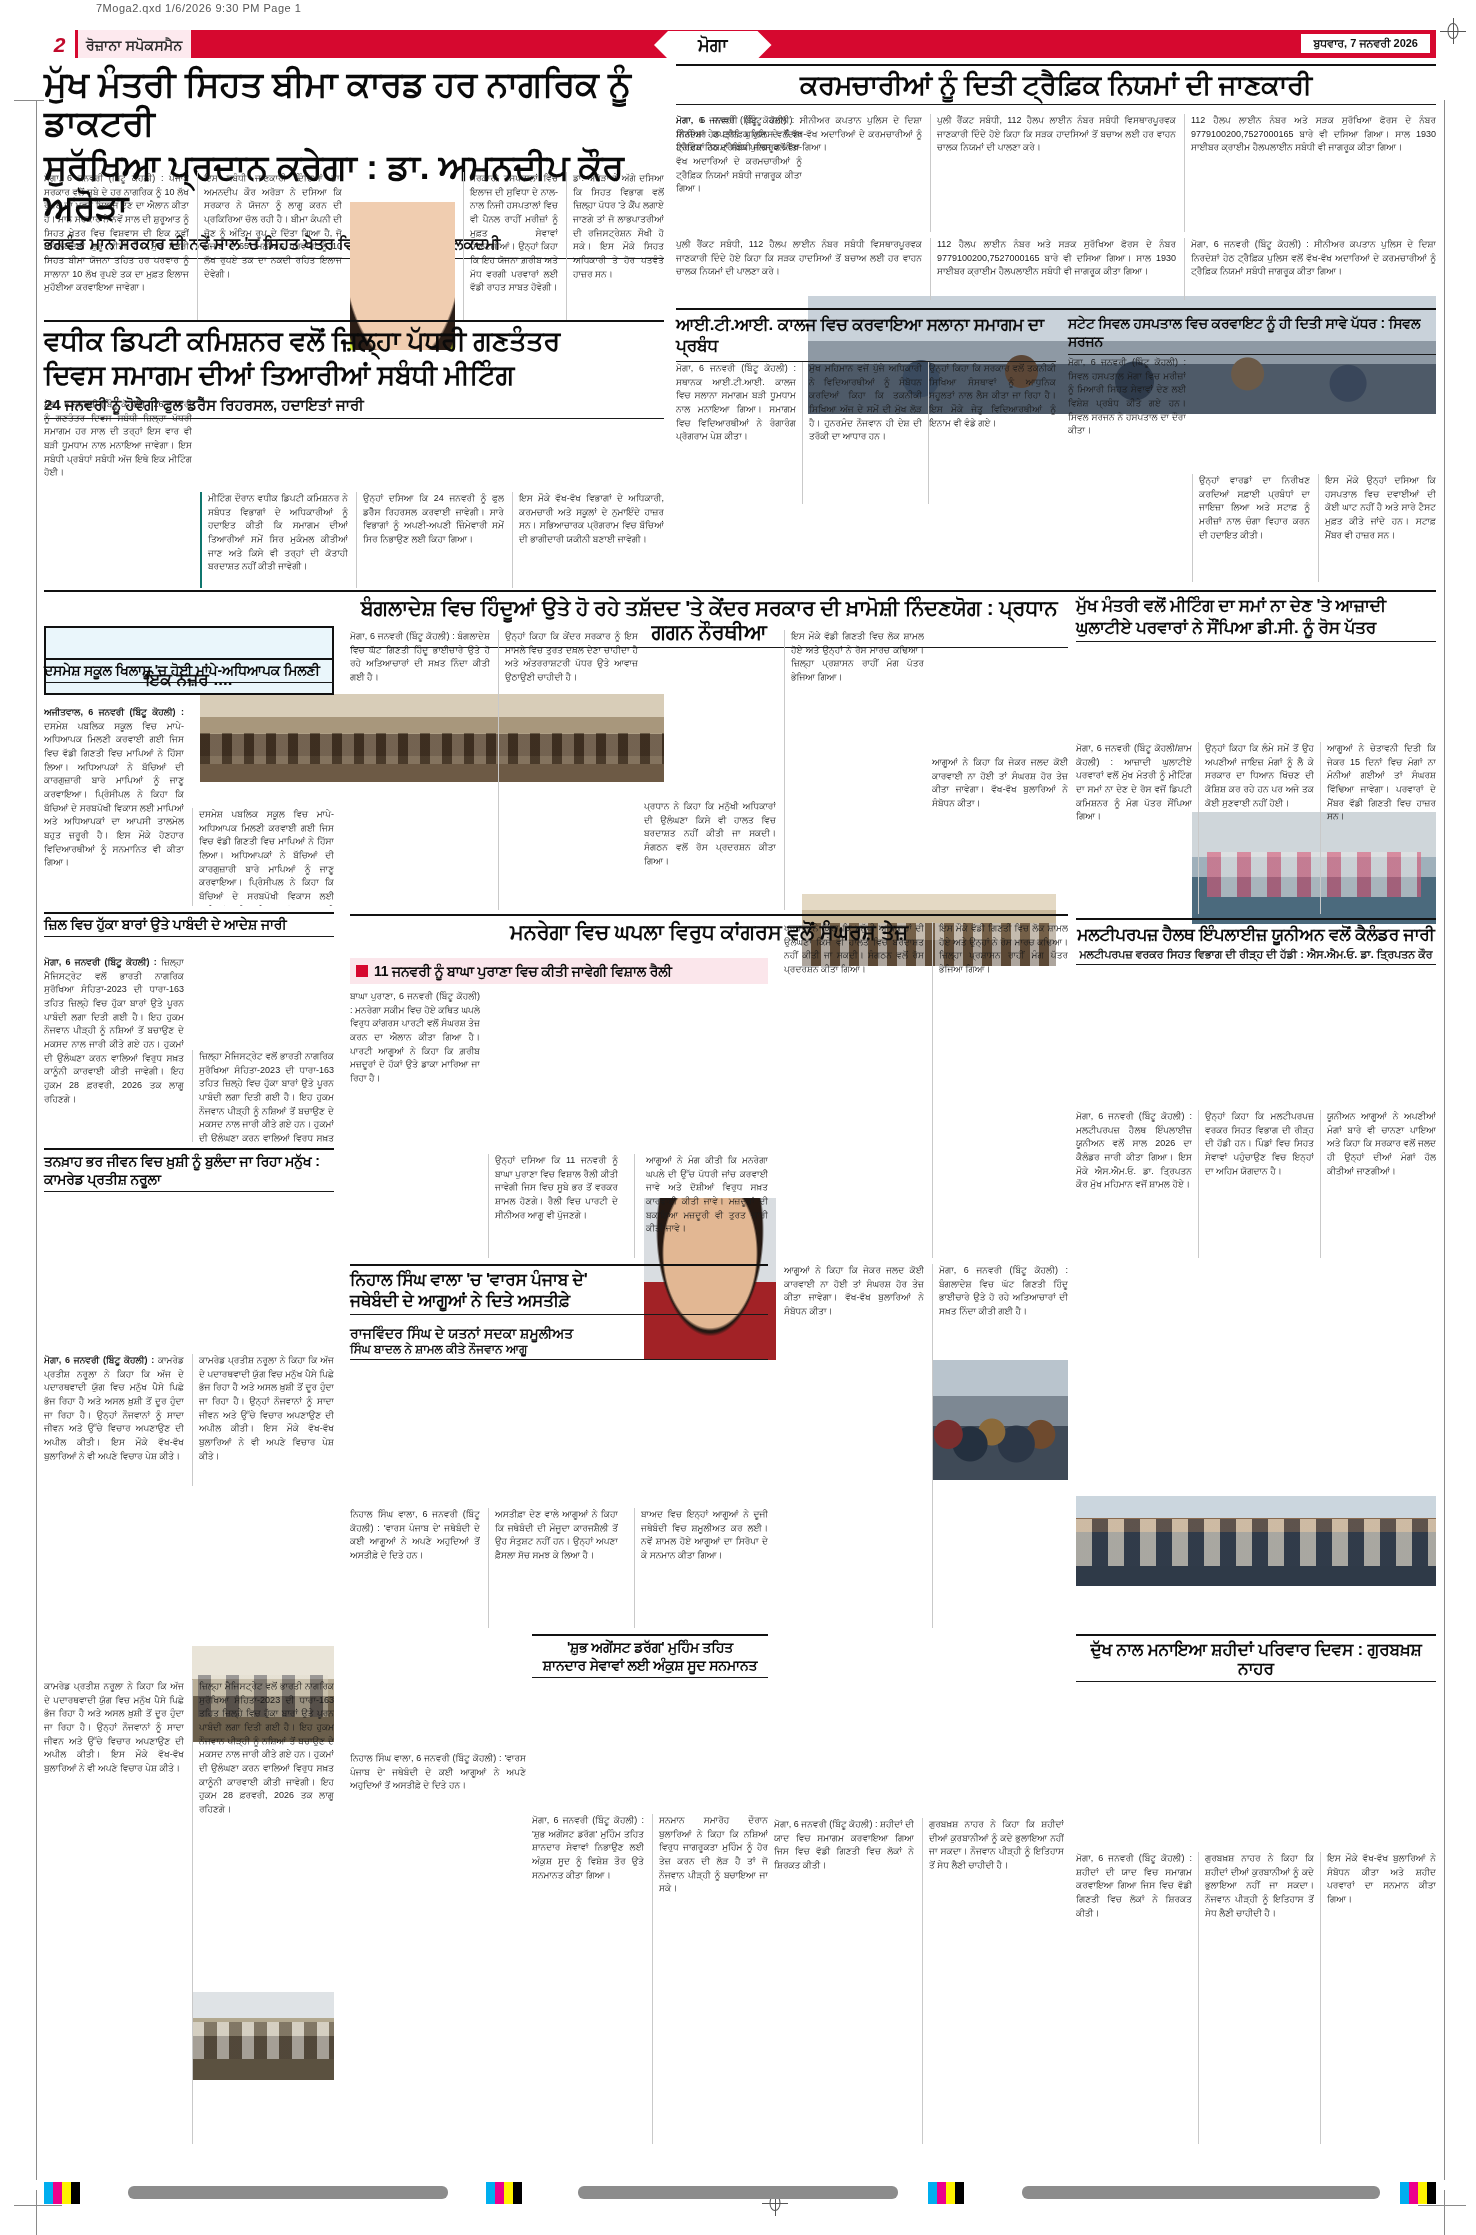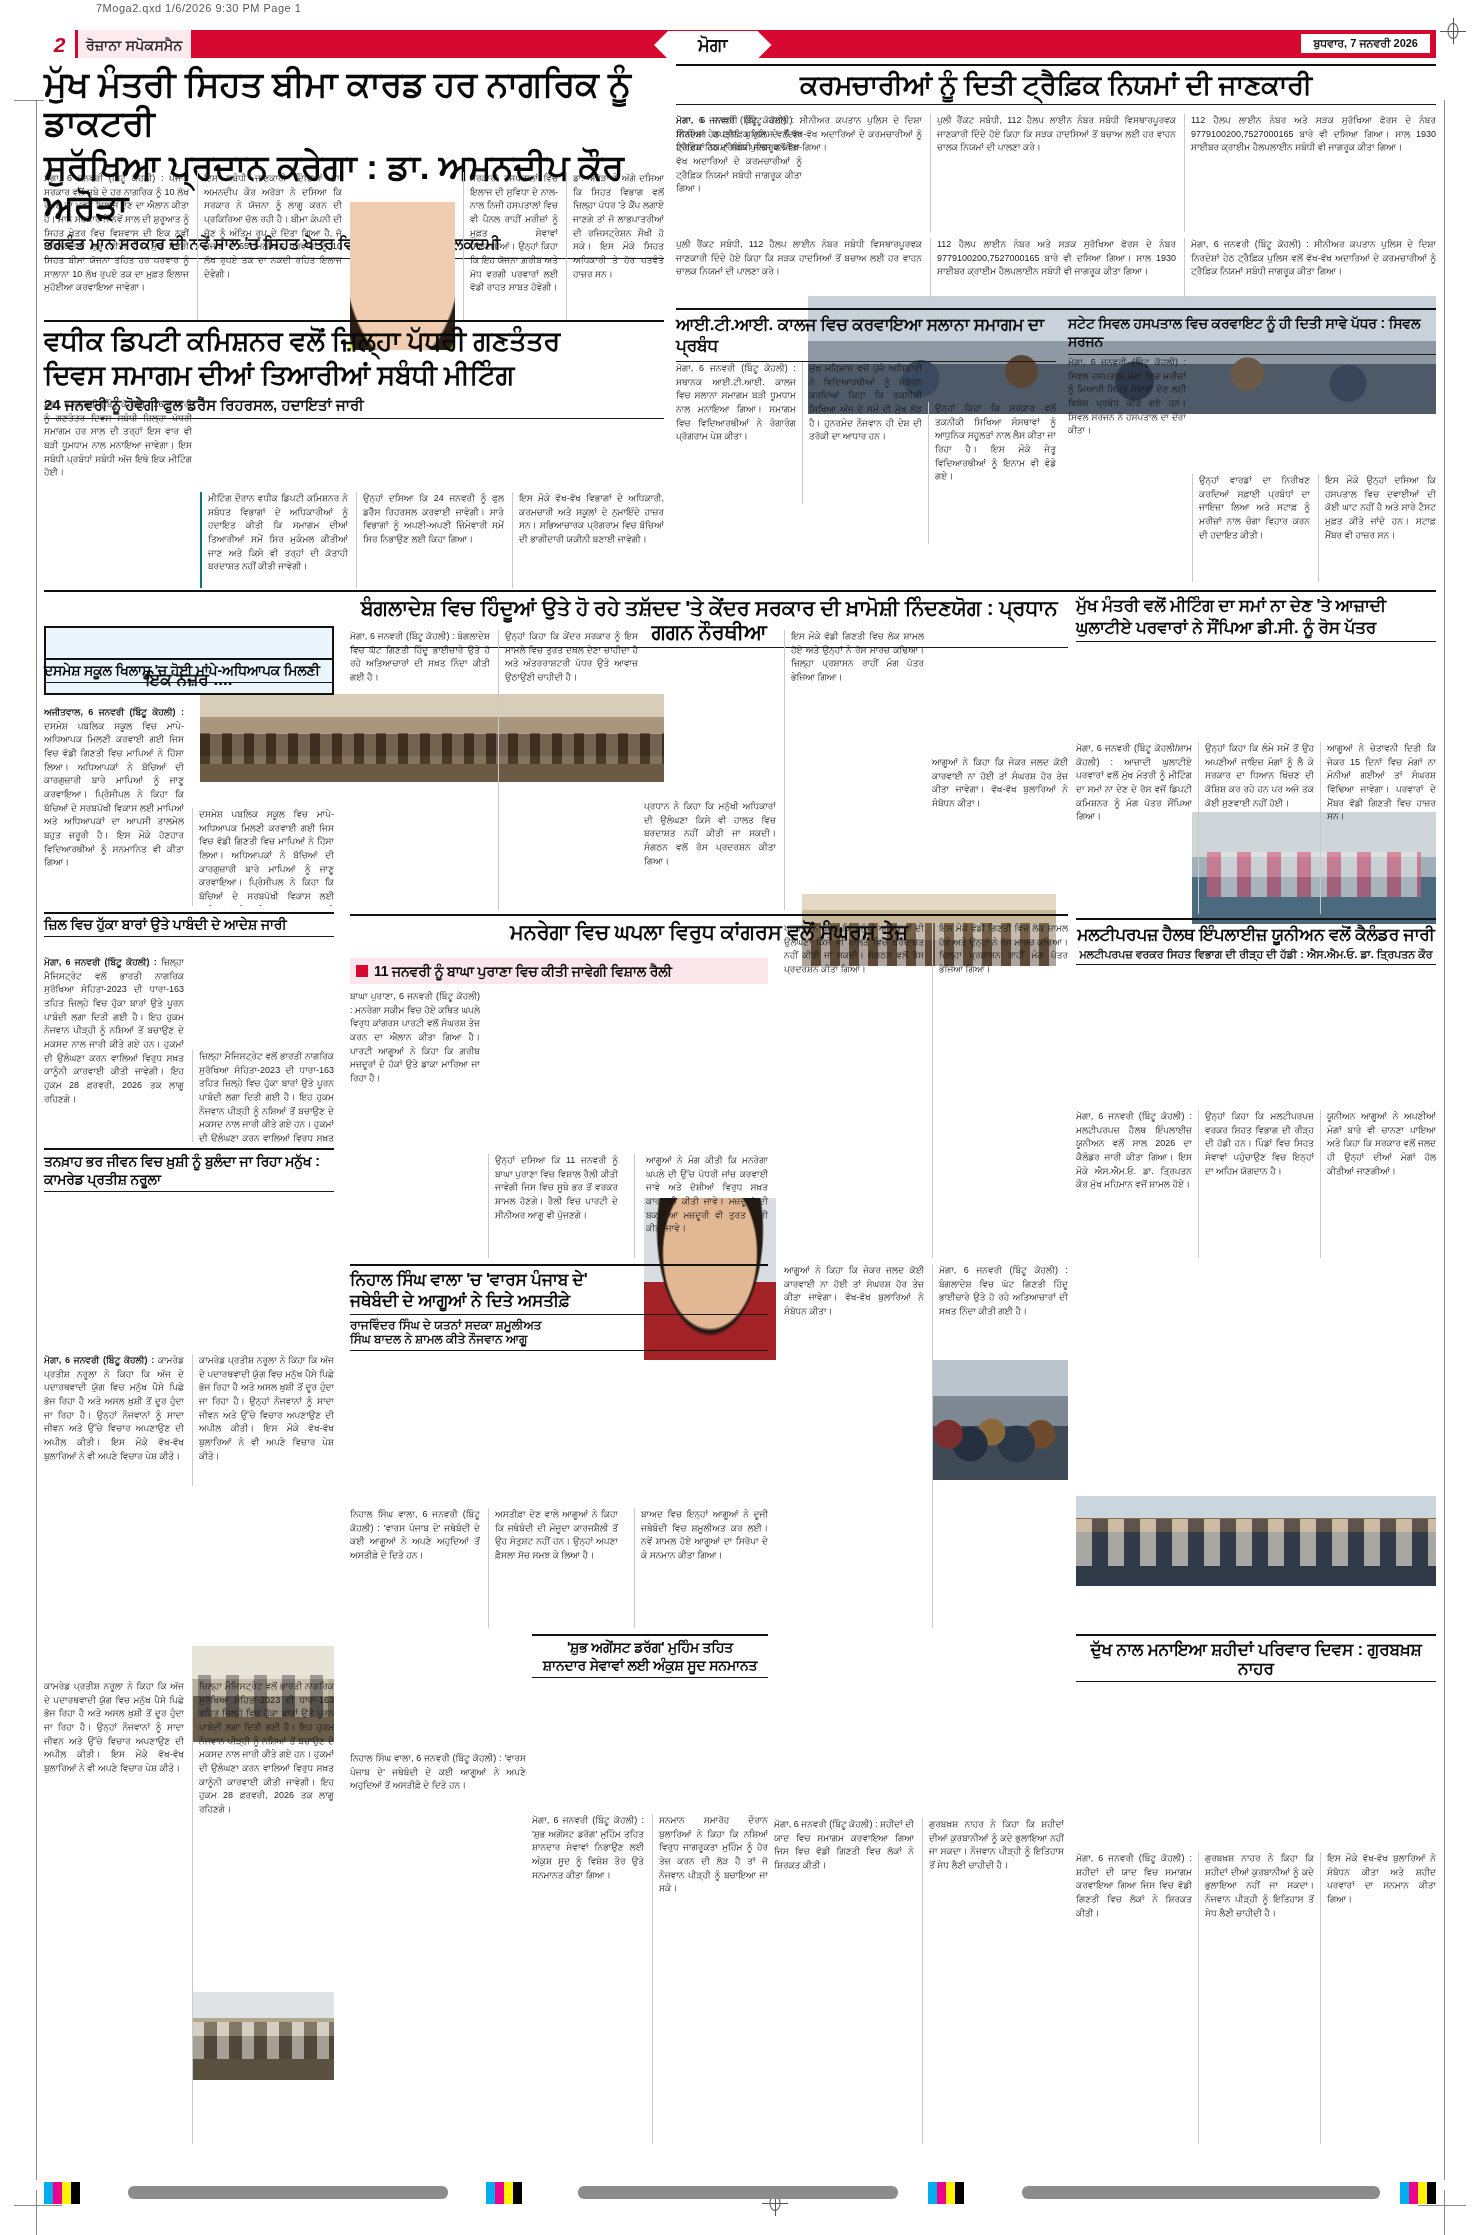--- a/index.html
+++ b/index.html
@@ -260,21 +260,21 @@
   <div class="blk body-col" style="left:156px; top:462px; width:148px; height:96px; border-left:2px solid #0f766e; padding-left:6px;">ਮੀਟਿੰਗ ਦੌਰਾਨ ਵਧੀਕ ਡਿਪਟੀ ਕਮਿਸ਼ਨਰ ਨੇ ਸਬੰਧਤ ਵਿਭਾਗਾਂ ਦੇ ਅਧਿਕਾਰੀਆਂ ਨੂੰ ਹਦਾਇਤ ਕੀਤੀ ਕਿ ਸਮਾਗਮ ਦੀਆਂ ਤਿਆਰੀਆਂ ਸਮੇਂ ਸਿਰ ਮੁਕੰਮਲ ਕੀਤੀਆਂ ਜਾਣ ਅਤੇ ਕਿਸੇ ਵੀ ਤਰ੍ਹਾਂ ਦੀ ਕੋਤਾਹੀ ਬਰਦਾਸ਼ਤ ਨਹੀਂ ਕੀਤੀ ਜਾਵੇਗੀ।</div>
   <div class="blk body-col" style="left:312px; top:462px; width:148px; height:96px; border-left:1px solid #c9c9c9; padding-left:6px;">ਉਨ੍ਹਾਂ ਦਸਿਆ ਕਿ 24 ਜਨਵਰੀ ਨੂੰ ਫੁਲ ਡਰੈੱਸ ਰਿਹਰਸਲ ਕਰਵਾਈ ਜਾਵੇਗੀ। ਸਾਰੇ ਵਿਭਾਗਾਂ ਨੂੰ ਅਪਣੀ-ਅਪਣੀ ਜ਼ਿੰਮੇਵਾਰੀ ਸਮੇਂ ਸਿਰ ਨਿਭਾਉਣ ਲਈ ਕਿਹਾ ਗਿਆ।</div>
   <div class="blk body-col" style="left:468px; top:462px; width:152px; height:96px; border-left:1px solid #c9c9c9; padding-left:6px;">ਇਸ ਮੌਕੇ ਵੱਖ-ਵੱਖ ਵਿਭਾਗਾਂ ਦੇ ਅਧਿਕਾਰੀ, ਕਰਮਚਾਰੀ ਅਤੇ ਸਕੂਲਾਂ ਦੇ ਨੁਮਾਇੰਦੇ ਹਾਜ਼ਰ ਸਨ। ਸਭਿਆਚਾਰਕ ਪ੍ਰੋਗਰਾਮ ਵਿਚ ਬੱਚਿਆਂ ਦੀ ਭਾਗੀਦਾਰੀ ਯਕੀਨੀ ਬਣਾਈ ਜਾਵੇਗੀ।</div>
 
   <div class="blk" style="left:632px; top:284px; width:380px;">
     <div class="hl hl-m" style="line-height:1.25;">ਆਈ.ਟੀ.ਆਈ. ਕਾਲਜ ਵਿਚ ਕਰਵਾਇਆ ਸਲਾਨਾ ਸਮਾਗਮ ਦਾ ਪ੍ਰਬੰਧ</div>
     <div class="rule" style="margin-top:4px;"></div>
   </div>
   <div class="blk body-col" style="left:632px; top:332px; width:120px; height:220px;">ਮੋਗਾ, 6 ਜਨਵਰੀ (ਬਿੰਟੂ ਕੋਹਲੀ) : ਸਥਾਨਕ ਆਈ.ਟੀ.ਆਈ. ਕਾਲਜ ਵਿਚ ਸਲਾਨਾ ਸਮਾਗਮ ਬੜੀ ਧੂਮਧਾਮ ਨਾਲ ਮਨਾਇਆ ਗਿਆ। ਸਮਾਗਮ ਵਿਚ ਵਿਦਿਆਰਥੀਆਂ ਨੇ ਰੰਗਾਰੰਗ ਪ੍ਰੋਗਰਾਮ ਪੇਸ਼ ਕੀਤਾ।</div>
   <div class="blk body-col" style="left:758px; top:332px; width:120px; height:142px; border-left:1px solid #c9c9c9; padding-left:6px;">ਮੁੱਖ ਮਹਿਮਾਨ ਵਜੋਂ ਪੁੱਜੇ ਅਧਿਕਾਰੀ ਨੇ ਵਿਦਿਆਰਥੀਆਂ ਨੂੰ ਸੰਬੋਧਨ ਕਰਦਿਆਂ ਕਿਹਾ ਕਿ ਤਕਨੀਕੀ ਸਿਖਿਆ ਅੱਜ ਦੇ ਸਮੇਂ ਦੀ ਮੁੱਖ ਲੋੜ ਹੈ। ਹੁਨਰਮੰਦ ਨੌਜਵਾਨ ਹੀ ਦੇਸ਼ ਦੀ ਤਰੱਕੀ ਦਾ ਆਧਾਰ ਹਨ।</div>
-  <div class="blk body-col" style="left:884px; top:332px; width:128px; height:142px; border-left:1px solid #c9c9c9; padding-left:6px;margin-top:40px;">ਉਨ੍ਹਾਂ ਕਿਹਾ ਕਿ ਸਰਕਾਰ ਵਲੋਂ ਤਕਨੀਕੀ ਸਿਖਿਆ ਸੰਸਥਾਵਾਂ ਨੂੰ ਆਧੁਨਿਕ ਸਹੂਲਤਾਂ ਨਾਲ ਲੈਸ ਕੀਤਾ ਜਾ ਰਿਹਾ ਹੈ। ਇਸ ਮੌਕੇ ਜੇਤੂ ਵਿਦਿਆਰਥੀਆਂ ਨੂੰ ਇਨਾਮ ਵੀ ਵੰਡੇ ਗਏ।</div>
+  <div class="blk body-col" style="left:884px; top:332px; width:128px; height:142px; border-left:1px solid #c9c9c9; ">ਉਨ੍ਹਾਂ ਕਿਹਾ ਕਿ ਸਰਕਾਰ ਵਲੋਂ ਤਕਨੀਕੀ ਸਿਖਿਆ ਸੰਸਥਾਵਾਂ ਨੂੰ ਆਧੁਨਿਕ ਸਹੂਲਤਾਂ ਨਾਲ ਲੈਸ ਕੀਤਾ ਜਾ ਰਿਹਾ ਹੈ। ਇਸ ਮੌਕੇ ਜੇਤੂ ਵਿਦਿਆਰਥੀਆਂ ਨੂੰ ਇਨਾਮ ਵੀ ਵੰਡੇ ਗਏ।</div>
   <div class="blk photo ph-sangat" style="left:758px; top:480px; width:254px; height:72px;"></div>
 
   <div class="blk" style="left:1024px; top:284px; width:368px;">
     <div class="hl hl-s" style="line-height:1.3;">ਸਟੇਟ ਸਿਵਲ ਹਸਪਤਾਲ ਵਿਚ ਕਰਵਾਇਟ ਨੂੰ ਹੀ ਦਿਤੀ ਸਾਵੇ ਪੱਧਰ : ਸਿਵਲ ਸਰਜਨ</div>
     <div class="rule" style="margin-top:4px;"></div>
   </div>
   <div class="blk body-col" style="left:1024px; top:326px; width:118px; height:226px;">ਮੋਗਾ, 6 ਜਨਵਰੀ (ਬਿੰਟੂ ਕੋਹਲੀ) : ਸਿਵਲ ਹਸਪਤਾਲ ਮੋਗਾ ਵਿਚ ਮਰੀਜ਼ਾਂ ਨੂੰ ਮਿਆਰੀ ਸਿਹਤ ਸੇਵਾਵਾਂ ਦੇਣ ਲਈ ਵਿਸ਼ੇਸ਼ ਪ੍ਰਬੰਧ ਕੀਤੇ ਗਏ ਹਨ। ਸਿਵਲ ਸਰਜਨ ਨੇ ਹਸਪਤਾਲ ਦਾ ਦੌਰਾ ਕੀਤਾ।</div>
   <div class="blk photo ph-ward" style="left:1148px; top:326px; width:244px; height:112px;"></div>
   <div class="blk body-col" style="left:1148px; top:444px; width:118px; height:108px; border-left:1px solid #c9c9c9; padding-left:6px;">ਉਨ੍ਹਾਂ ਵਾਰਡਾਂ ਦਾ ਨਿਰੀਖਣ ਕਰਦਿਆਂ ਸਫ਼ਾਈ ਪ੍ਰਬੰਧਾਂ ਦਾ ਜਾਇਜ਼ਾ ਲਿਆ ਅਤੇ ਸਟਾਫ਼ ਨੂੰ ਮਰੀਜ਼ਾਂ ਨਾਲ ਚੰਗਾ ਵਿਹਾਰ ਕਰਨ ਦੀ ਹਦਾਇਤ ਕੀਤੀ।</div>
   <div class="blk body-col" style="left:1274px; top:444px; width:118px; height:108px; border-left:1px solid #c9c9c9; padding-left:6px;">ਇਸ ਮੌਕੇ ਉਨ੍ਹਾਂ ਦਸਿਆ ਕਿ ਹਸਪਤਾਲ ਵਿਚ ਦਵਾਈਆਂ ਦੀ ਕੋਈ ਘਾਟ ਨਹੀਂ ਹੈ ਅਤੇ ਸਾਰੇ ਟੈਸਟ ਮੁਫ਼ਤ ਕੀਤੇ ਜਾਂਦੇ ਹਨ। ਸਟਾਫ਼ ਮੈਂਬਰ ਵੀ ਹਾਜ਼ਰ ਸਨ।</div>
@@ -366,21 +366,21 @@
 
   <div class="blk body-col" style="left:1032px; top:1080px; width:116px; height:148px;">ਮੋਗਾ, 6 ਜਨਵਰੀ (ਬਿੰਟੂ ਕੋਹਲੀ) : ਮਲਟੀਪਰਪਜ਼ ਹੈਲਥ ਇੰਪਲਾਈਜ਼ ਯੂਨੀਅਨ ਵਲੋਂ ਸਾਲ 2026 ਦਾ ਕੈਲੰਡਰ ਜਾਰੀ ਕੀਤਾ ਗਿਆ। ਇਸ ਮੌਕੇ ਐਸ.ਐਮ.ਓ. ਡਾ. ਤ੍ਰਿਪਤਨ ਕੌਰ ਮੁੱਖ ਮਹਿਮਾਨ ਵਜੋਂ ਸ਼ਾਮਲ ਹੋਏ।</div>
   <div class="blk body-col" style="left:1154px; top:1080px; width:116px; height:148px; border-left:1px solid #c9c9c9; padding-left:6px;">ਉਨ੍ਹਾਂ ਕਿਹਾ ਕਿ ਮਲਟੀਪਰਪਜ਼ ਵਰਕਰ ਸਿਹਤ ਵਿਭਾਗ ਦੀ ਰੀੜ੍ਹ ਦੀ ਹੱਡੀ ਹਨ। ਪਿੰਡਾਂ ਵਿਚ ਸਿਹਤ ਸੇਵਾਵਾਂ ਪਹੁੰਚਾਉਣ ਵਿਚ ਇਨ੍ਹਾਂ ਦਾ ਅਹਿਮ ਯੋਗਦਾਨ ਹੈ।</div>
   <div class="blk body-col" style="left:1276px; top:1080px; width:116px; height:148px; border-left:1px solid #c9c9c9; padding-left:6px;">ਯੂਨੀਅਨ ਆਗੂਆਂ ਨੇ ਅਪਣੀਆਂ ਮੰਗਾਂ ਬਾਰੇ ਵੀ ਚਾਨਣਾ ਪਾਇਆ ਅਤੇ ਕਿਹਾ ਕਿ ਸਰਕਾਰ ਵਲੋਂ ਜਲਦ ਹੀ ਉਨ੍ਹਾਂ ਦੀਆਂ ਮੰਗਾਂ ਹੱਲ ਕੀਤੀਆਂ ਜਾਣਗੀਆਂ।</div>
 
   <div class="blk" style="left:306px; top:1234px; width:418px;">
     <div class="rule-thick"></div>
     <div class="hl hl-m" style="padding:4px 0 2px;">ਨਿਹਾਲ ਸਿੰਘ ਵਾਲਾ 'ਚ 'ਵਾਰਸ ਪੰਜਾਬ ਦੇ'</div>
     <div class="hl hl-m">ਜਥੇਬੰਦੀ ਦੇ ਆਗੂਆਂ ਨੇ ਦਿਤੇ ਅਸਤੀਫ਼ੇ</div>
     <div class="rule" style="margin-top:4px;"></div>
-    <div class="sub" style="font-size:12px; margin-top:3px;">ਰਾਜਵਿੰਦਰ ਸਿੰਘ ਦੇ ਯਤਨਾਂ ਸਦਕਾ ਸ਼ਮੂਲੀਅਤ</div>
+    <div class="sub" style="font-size:14px; margin-top:10px;">ਰਾਜਵਿੰਦਰ ਸਿੰਘ ਦੇ ਯਤਨਾਂ ਸਦਕਾ ਸ਼ਮੂਲੀਅਤ</div>
     <div class="sub" style="font-size:12px;">ਸਿੰਘ ਬਾਦਲ ਨੇ ਸ਼ਾਮਲ ਕੀਤੇ ਨੌਜਵਾਨ ਆਗੂ</div>
     <div class="rule" style="margin-top:3px;"></div>
   </div>
 
   <div class="blk body-col" style="left:306px; top:1478px; width:130px; height:120px;">ਨਿਹਾਲ ਸਿੰਘ ਵਾਲਾ, 6 ਜਨਵਰੀ (ਬਿੰਟੂ ਕੋਹਲੀ) : 'ਵਾਰਸ ਪੰਜਾਬ ਦੇ' ਜਥੇਬੰਦੀ ਦੇ ਕਈ ਆਗੂਆਂ ਨੇ ਅਪਣੇ ਅਹੁਦਿਆਂ ਤੋਂ ਅਸਤੀਫ਼ੇ ਦੇ ਦਿਤੇ ਹਨ।</div>
   <div class="blk body-col" style="left:444px; top:1478px; width:130px; height:120px; border-left:1px solid #c9c9c9; padding-left:6px;">ਅਸਤੀਫ਼ਾ ਦੇਣ ਵਾਲੇ ਆਗੂਆਂ ਨੇ ਕਿਹਾ ਕਿ ਜਥੇਬੰਦੀ ਦੀ ਮੌਜੂਦਾ ਕਾਰਜਸ਼ੈਲੀ ਤੋਂ ਉਹ ਸੰਤੁਸ਼ਟ ਨਹੀਂ ਹਨ। ਉਨ੍ਹਾਂ ਅਪਣਾ ਫ਼ੈਸਲਾ ਸੋਚ ਸਮਝ ਕੇ ਲਿਆ ਹੈ।</div>
   <div class="blk body-col" style="left:590px; top:1478px; width:134px; height:120px; border-left:1px solid #c9c9c9; padding-left:6px;">ਬਾਅਦ ਵਿਚ ਇਨ੍ਹਾਂ ਆਗੂਆਂ ਨੇ ਦੂਜੀ ਜਥੇਬੰਦੀ ਵਿਚ ਸ਼ਮੂਲੀਅਤ ਕਰ ਲਈ। ਨਵੇਂ ਸ਼ਾਮਲ ਹੋਏ ਆਗੂਆਂ ਦਾ ਸਿਰੋਪਾ ਦੇ ਕੇ ਸਨਮਾਨ ਕੀਤਾ ਗਿਆ।</div>
 
   <div class="blk body-col" style="left:740px; top:1234px; width:140px; height:364px;">ਆਗੂਆਂ ਨੇ ਕਿਹਾ ਕਿ ਜੇਕਰ ਜਲਦ ਕੋਈ ਕਾਰਵਾਈ ਨਾ ਹੋਈ ਤਾਂ ਸੰਘਰਸ਼ ਹੋਰ ਤੇਜ਼ ਕੀਤਾ ਜਾਵੇਗਾ। ਵੱਖ-ਵੱਖ ਬੁਲਾਰਿਆਂ ਨੇ ਸੰਬੋਧਨ ਕੀਤਾ।</div>
   <div class="blk body-col" style="left:888px; top:1234px; width:136px; height:364px; border-left:1px solid #c9c9c9; padding-left:6px;">ਮੋਗਾ, 6 ਜਨਵਰੀ (ਬਿੰਟੂ ਕੋਹਲੀ) : ਬੰਗਲਾਦੇਸ਼ ਵਿਚ ਘੱਟ ਗਿਣਤੀ ਹਿੰਦੂ ਭਾਈਚਾਰੇ ਉਤੇ ਹੋ ਰਹੇ ਅਤਿਆਚਾਰਾਂ ਦੀ ਸਖ਼ਤ ਨਿੰਦਾ ਕੀਤੀ ਗਈ ਹੈ।</div>

